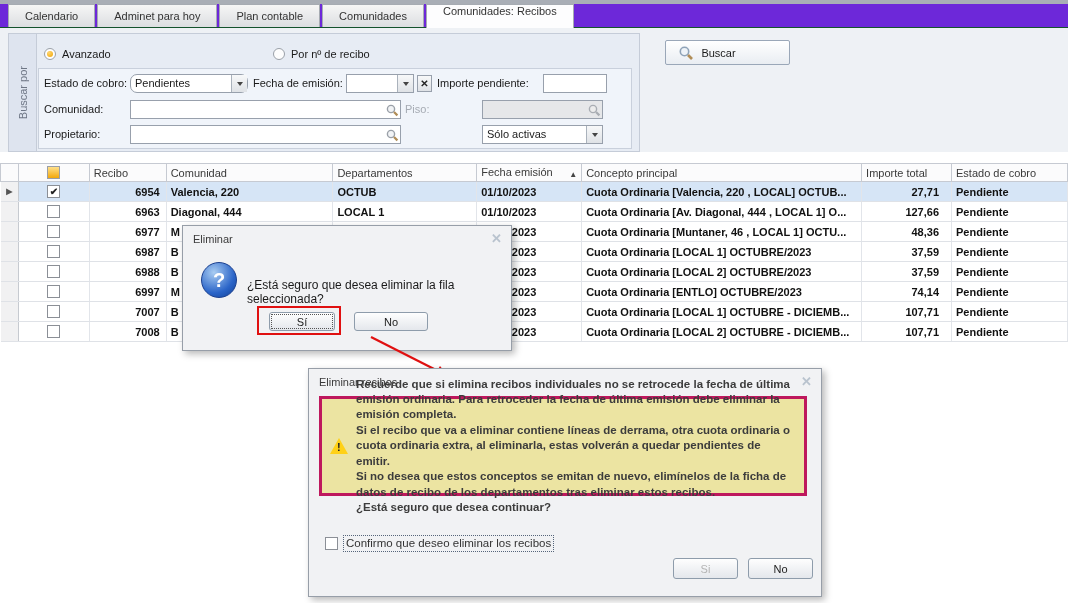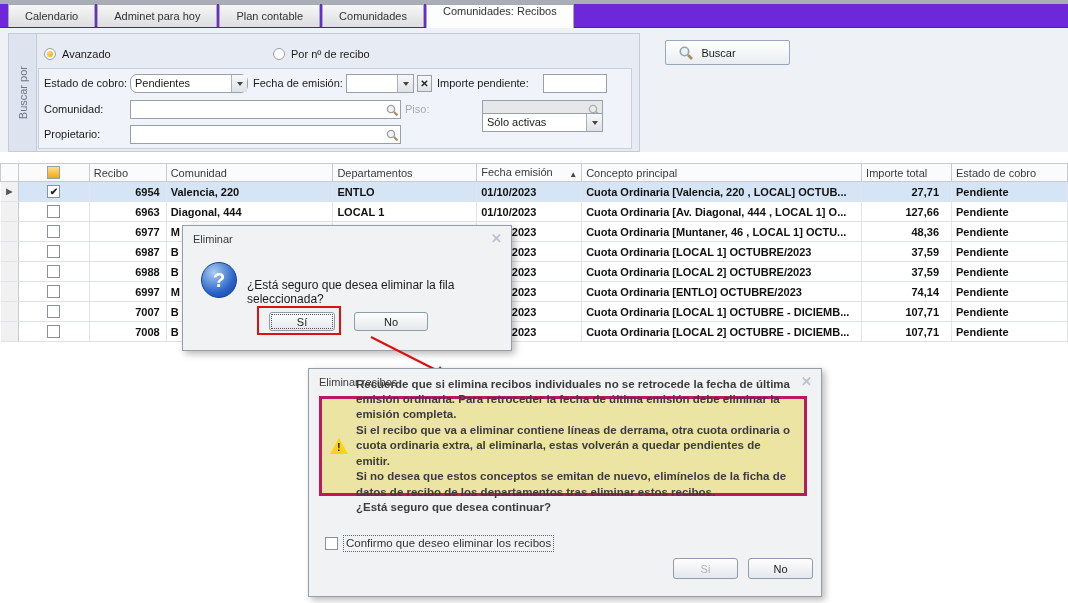--- a/index.html
+++ b/index.html
@@ -176,21 +176,21 @@
   <div class="field" style="left:130px;top:125px;width:271px;">
     <span class="val"></span>
     <span class="mag">
       <svg width="14" height="14" viewBox="0 0 14 14">
           <circle cx="6" cy="6" r="3.6" fill="#f2f4f6" stroke="#9aa0a8" stroke-width="1.4"></circle>
           <line x1="9" y1="9" x2="12.4" y2="12.4" stroke="#b08d57" stroke-width="2.2"></line>
         </svg>
     </span>
   </div>
   <span class="lbl" style="left:405px;top:125px;margin-top:44px;">Comunidades:</span>
-  <div class="field" style="left:482px;top:113px;width:121px;">
+  <div class="field" style="left:482px;top:125px;width:121px;">
     <span class="val">Sólo activas</span>
     <span class="ddbtn">
         <span class="dd-arrow"></span>
       </span>
   </div>
 
   <div class="buscar">
     <svg width="16" height="16" viewBox="0 0 16 16">
         <circle cx="6.5" cy="6.5" r="4.2" fill="#eef3f8" stroke="#8fa3b8" stroke-width="1.6"></circle>
         <line x1="10" y1="10" x2="14" y2="14" stroke="#b08d57" stroke-width="2.6"></line>
@@ -222,21 +222,21 @@
           <th>Importe total</th>
           <th>Estado de cobro</th>
         </tr>
       </thead>
     <tbody>
         <tr class="sel">
           <td class="ind">▶</td>
           <td class="chk"><span class="cb">✔</span></td>
           <td style="text-align: right; padding-right: 6px;">6954</td>
           <td>Valencia, 220</td>
-          <td>ENTLO</td>
+          <td>OCTUB</td>
           <td>01/10/2023</td>
           <td>Cuota Ordinaria [Valencia, 220 , LOCAL] OCTUB...</td>
           <td style="text-align: right; padding-right: 12px;">27,71</td>
           <td>Pendiente</td>
         </tr>
         <tr>
           <td class="ind"></td>
           <td class="chk"><span class="cb"></span></td>
           <td style="text-align: right; padding-right: 6px;">6963</td>
           <td>Diagonal, 444</td>

